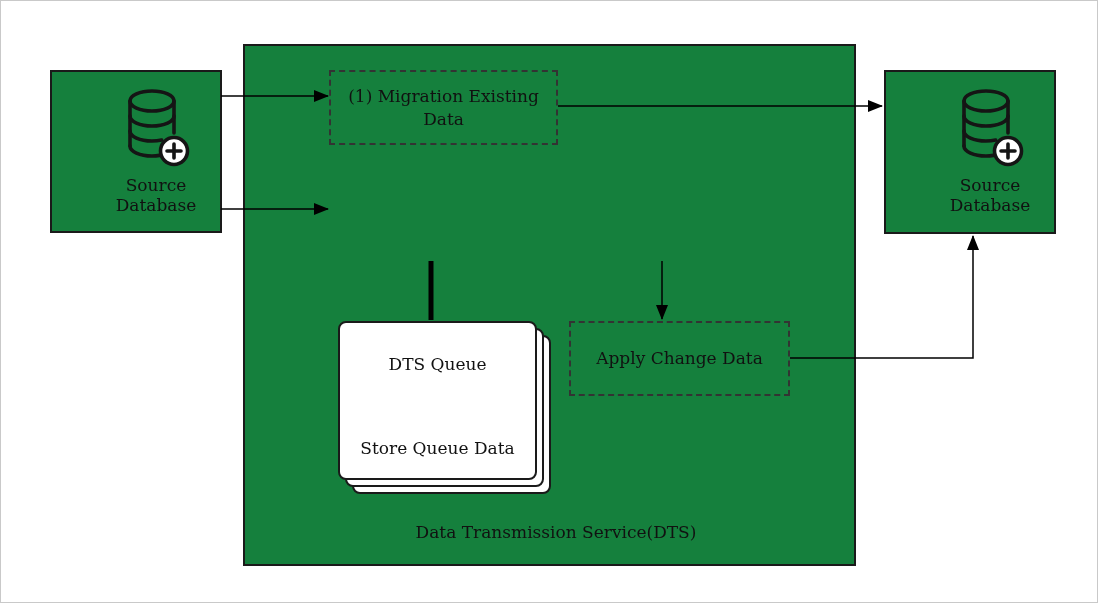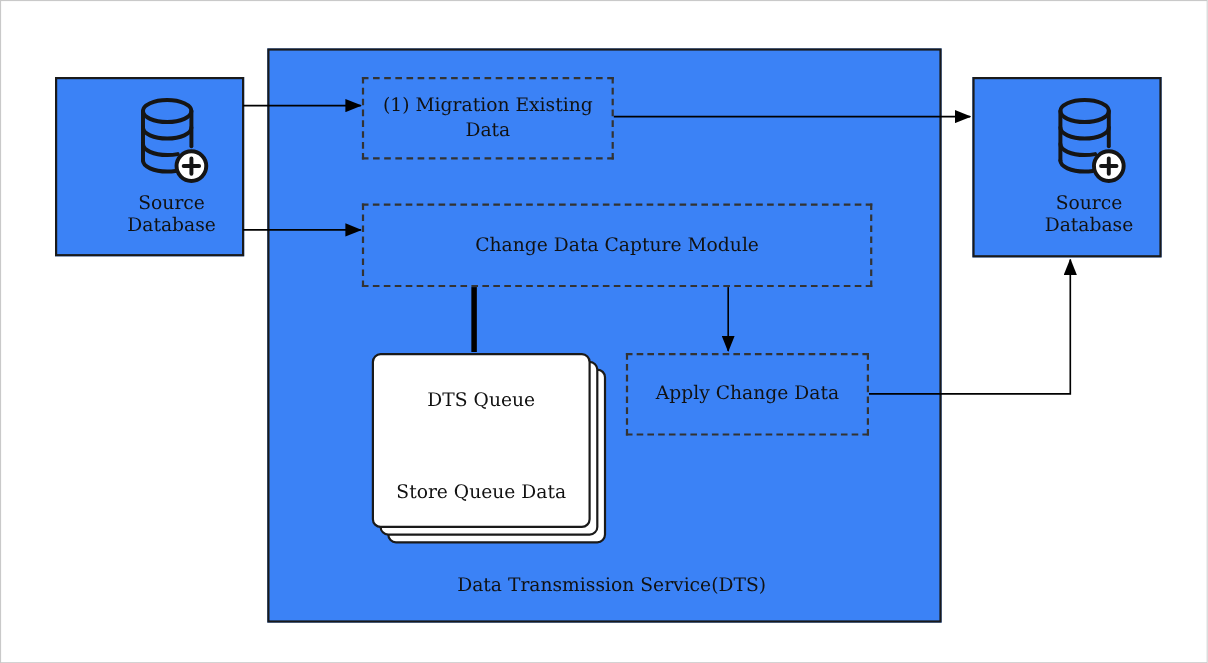--- a/index.html
+++ b/index.html
@@ -6,21 +6,21 @@
   *{box-sizing:border-box;}
   .canvas{
     position:relative;
     width:1098px;height:603px;
     background:#ffffff;
     border:1px solid #c9c9c9;
     font-family:"DejaVu Serif","Liberation Serif",serif;
     color:#111;
     overflow:hidden;
   }
-  .node{position:absolute;background:#3b82f6;}
+  .node{position:absolute;background:#15803d;}
   .solid-box{border:2px solid #1a1a1a;padding-left:40px;}
   .dashed-box{border:2px dashed #333;display:flex;align-items:center;justify-content:center;text-align:center;font-size:17px;line-height:23px;padding:4px 10px;z-index:2;}
   .db-box{display:flex;flex-direction:column;align-items:center;z-index:2;}
   .db-box .icon-wrap{margin-top:14px;height:82px;display:flex;align-items:center;justify-content:center;}
   .db-box .db-label{margin-top:7px;font-size:17px;text-align:center;}
   .dts-container{border:2px solid #1a1a1a;z-index:1;}
   .dts-label{position:absolute;left:13px;right:0;bottom:22px;text-align:center;font-size:17px;}
   .queue-wrap{position:absolute;z-index:2;}
   .queue-layer{position:absolute;width:199px;height:159px;background:#fff;border:2px solid #1a1a1a;border-radius:8px;}
   .layer-3{left:14px;top:14px;}
@@ -72,23 +72,20 @@
         </g>
       </svg>
     </div>
     <div class="db-label">Source Database</div>
   </div>
 
   <div class="node dashed-box" style="left:328px;top:69px;width:229px;height:75px;">
     <span>(1) Migration Existing Data</span>
   </div>
 
-  <div class="node dashed-box" style="left:328px;top:184px;width:464px;height:76px;">
-    <span>Change Data Capture Module</span>
-  </div>
 
   <div class="node dashed-box" style="left:568px;top:320px;width:221px;height:75px;">
     <span>Apply Change Data</span>
   </div>
 
   <div class="queue-wrap" style="left:337px;top:320px;width:214px;height:174px;">
     <div class="queue-layer layer-3"></div>
     <div class="queue-layer layer-2"></div>
     <div class="queue-layer layer-1">
       <div class="queue-title">DTS Queue</div>

